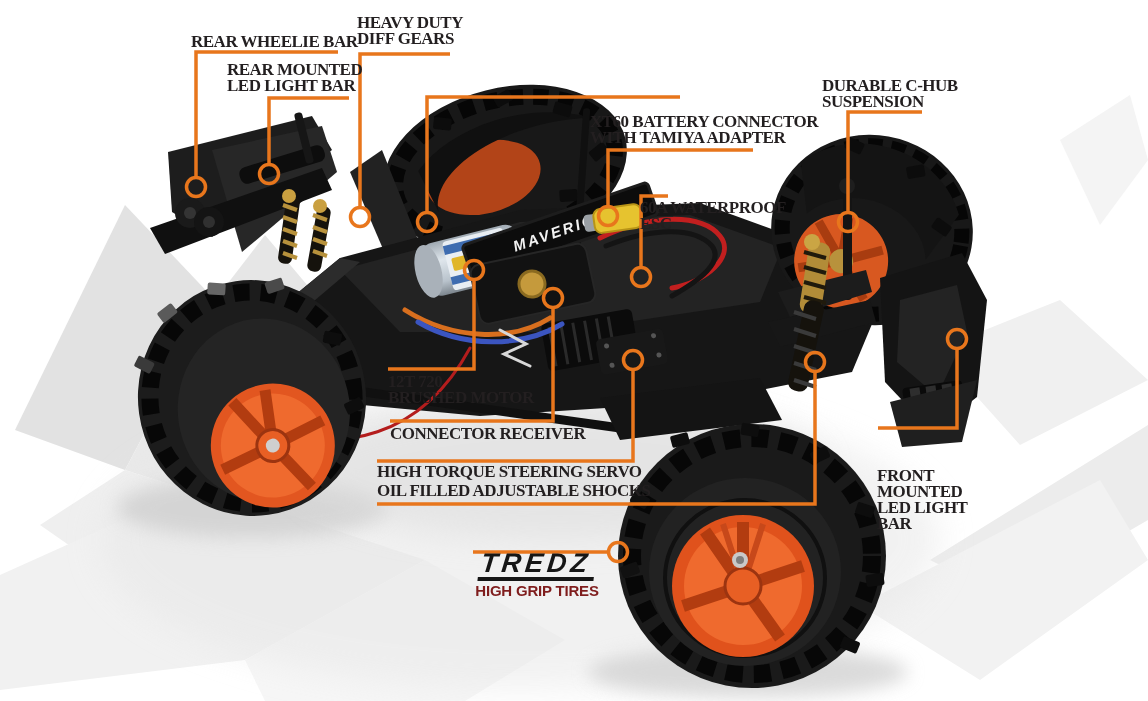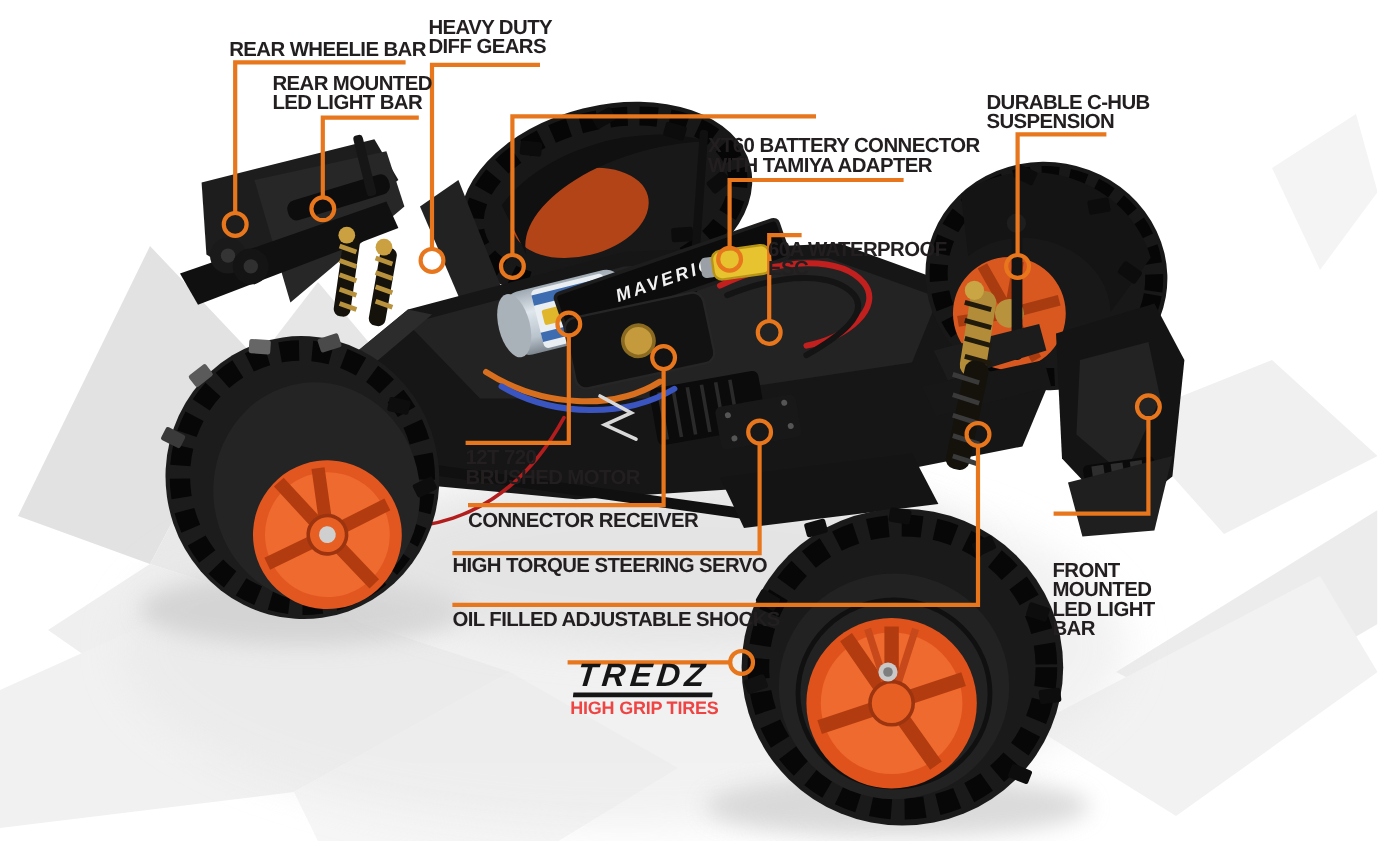--- a/index.html
+++ b/index.html
@@ -1,42 +1,42 @@
 <!DOCTYPE html>
 <html><head>
 <meta charset="utf-8">
 <style>
   html,body{margin:0;padding:0;background:#fff;}
   .stage{position:relative;width:1148px;height:701px;background:#ffffff;overflow:hidden;
          font-family:"Liberation Sans",sans-serif;}
   .stage svg{position:absolute;left:0;top:0;}
   .callout-label{
     position:absolute;
-    font-family:Liberation Sans, sans-serif;
+    font-family:Liberation Serif, serif;
     font-weight:bold;
     font-size:17px;
     line-height:16px;
     letter-spacing:-0.5px;
     color:#231f20;
     white-space:pre-line;
   }
   .tredz-wrap{position:absolute;left:468px;top:551px;width:138px;text-align:center;}
   .tredz-logo{
     display:inline-block;
     font-weight:bold;font-style:italic;
     font-size:27px;line-height:25px;letter-spacing:4px;
     color:#161616;
     transform:skewX(-6deg);
     border-bottom:4px solid #161616;
     padding:0 4px 1px 2px;
   }
   .tredz-tagline{
     margin-top:2px;
     font-weight:bold;font-size:15px;line-height:15px;letter-spacing:-0.2px;
-    color:#ef4444;
+    color:#7f1d1d;
   }
 </style>
 </head>
 <body>
 
 <div class="stage">
 
   <svg width="1148" height="701" viewBox="0 0 1148 701">
     <defs>
       <filter id="soft" x="-40%" y="-40%" width="180%" height="180%">
@@ -303,21 +303,21 @@
   <div class="callout-label" style="left:570px;top:114px;margin-left:20px;">XT60 BATTERY CONNECTOR
 WITH TAMIYA ADAPTER</div>
   <div class="callout-label" style="left:640px;top:160px;margin-top:40px;">60A WATERPROOF
 ESC</div>
   <div class="callout-label" style="left:822px;top:78px;">DURABLE C-HUB
 SUSPENSION</div>
   <div class="callout-label" style="left:388px;top:374px;">12T 720
 BRUSHED MOTOR</div>
   <div class="callout-label" style="left:390px;top:426px;">CONNECTOR RECEIVER</div>
   <div class="callout-label" style="left:377px;top:464px;">HIGH TORQUE STEERING SERVO</div>
-  <div class="callout-label" style="left:377px;top:509px;text-align:right;">OIL FILLED ADJUSTABLE SHOCKS</div>
+  <div class="callout-label" style="left:377px;top:483px;text-align:right;">OIL FILLED ADJUSTABLE SHOCKS</div>
   <div class="callout-label" style="left:877px;top:432px;margin-top:36px;">FRONT
 MOUNTED
 LED LIGHT
 BAR</div>
 
   <div class="tredz-wrap">
     <div class="tredz-logo">TREDZ</div>
     <div class="tredz-tagline">HIGH GRIP TIRES</div>
   </div>
 

